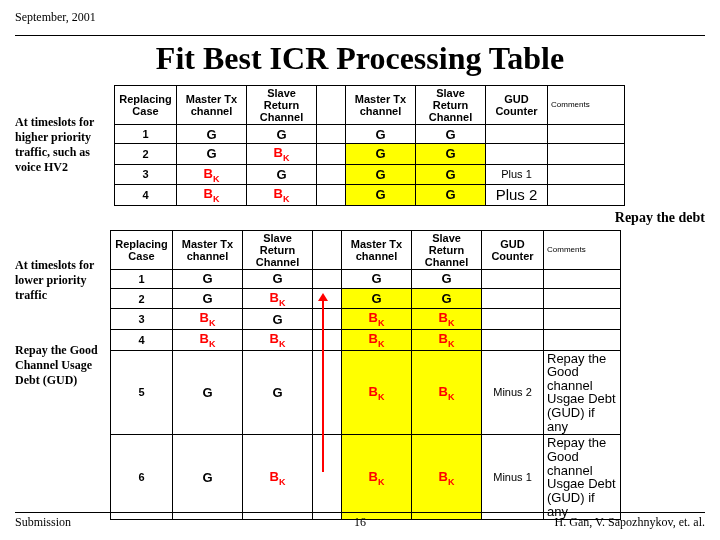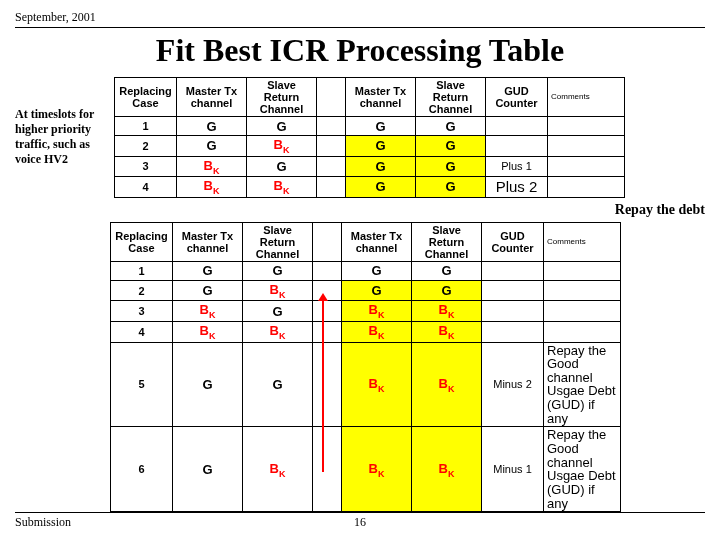--- a/index.html
+++ b/index.html
@@ -10,21 +10,21 @@
     height: 540px;
     box-sizing: border-box;
     position: relative;
     background: white;
   }
   .header {
     display: flex;
     justify-content: space-between;
     font-size: 12px;
     border-bottom: 1px solid black;
-    padding-bottom: 2px;
+    padding-bottom: 10px;
     margin-bottom: 4px;
   }
   .title {
     text-align: center;
     font-size: 32px;
     font-weight: bold;
     margin: 2px 0 8px 0;
   }
   .row {
     display: flex;
@@ -182,20 +182,22 @@
           <td class="col-comment"></td>
     </tr>
   </tbody>
     </table>
 </div>
 
 <div class="repay">Repay the debt</div>
 
 <div class="row" style="align-items:flex-start">
   <div style="width:95px">
+    <div class="sidenote2" style="width:auto;padding-top:28px">At timeslots for lower priority traffic</div>
+    <div class="sidenote3" style="width:auto;padding-top:40px">Repay the Good Channel Usage Debt (GUD)</div>
   </div>
   <table class="t2body">
     <tbody>
         <tr>
       <th class="col-case">Replacing Case</th>
       <th class="col-chan">Master Tx channel</th>
       <th class="col-chan">Slave Return Channel</th>
       <th class="col-gap"></th>
       <th class="col-chan">Master Tx channel</th>
       <th class="col-chan">Slave Return Channel</th>
@@ -264,13 +266,14 @@
     </tr>
   </tbody>
     </table>
 </div>
 
 <div class="arrow"></div>
 
 <div class="footer">
   <span>Submission</span>
   <span class="center">16</span>
+  <span>H. Gan, V. Sapozhnykov, et. al.</span>
 </div>
 
 </body></html>

